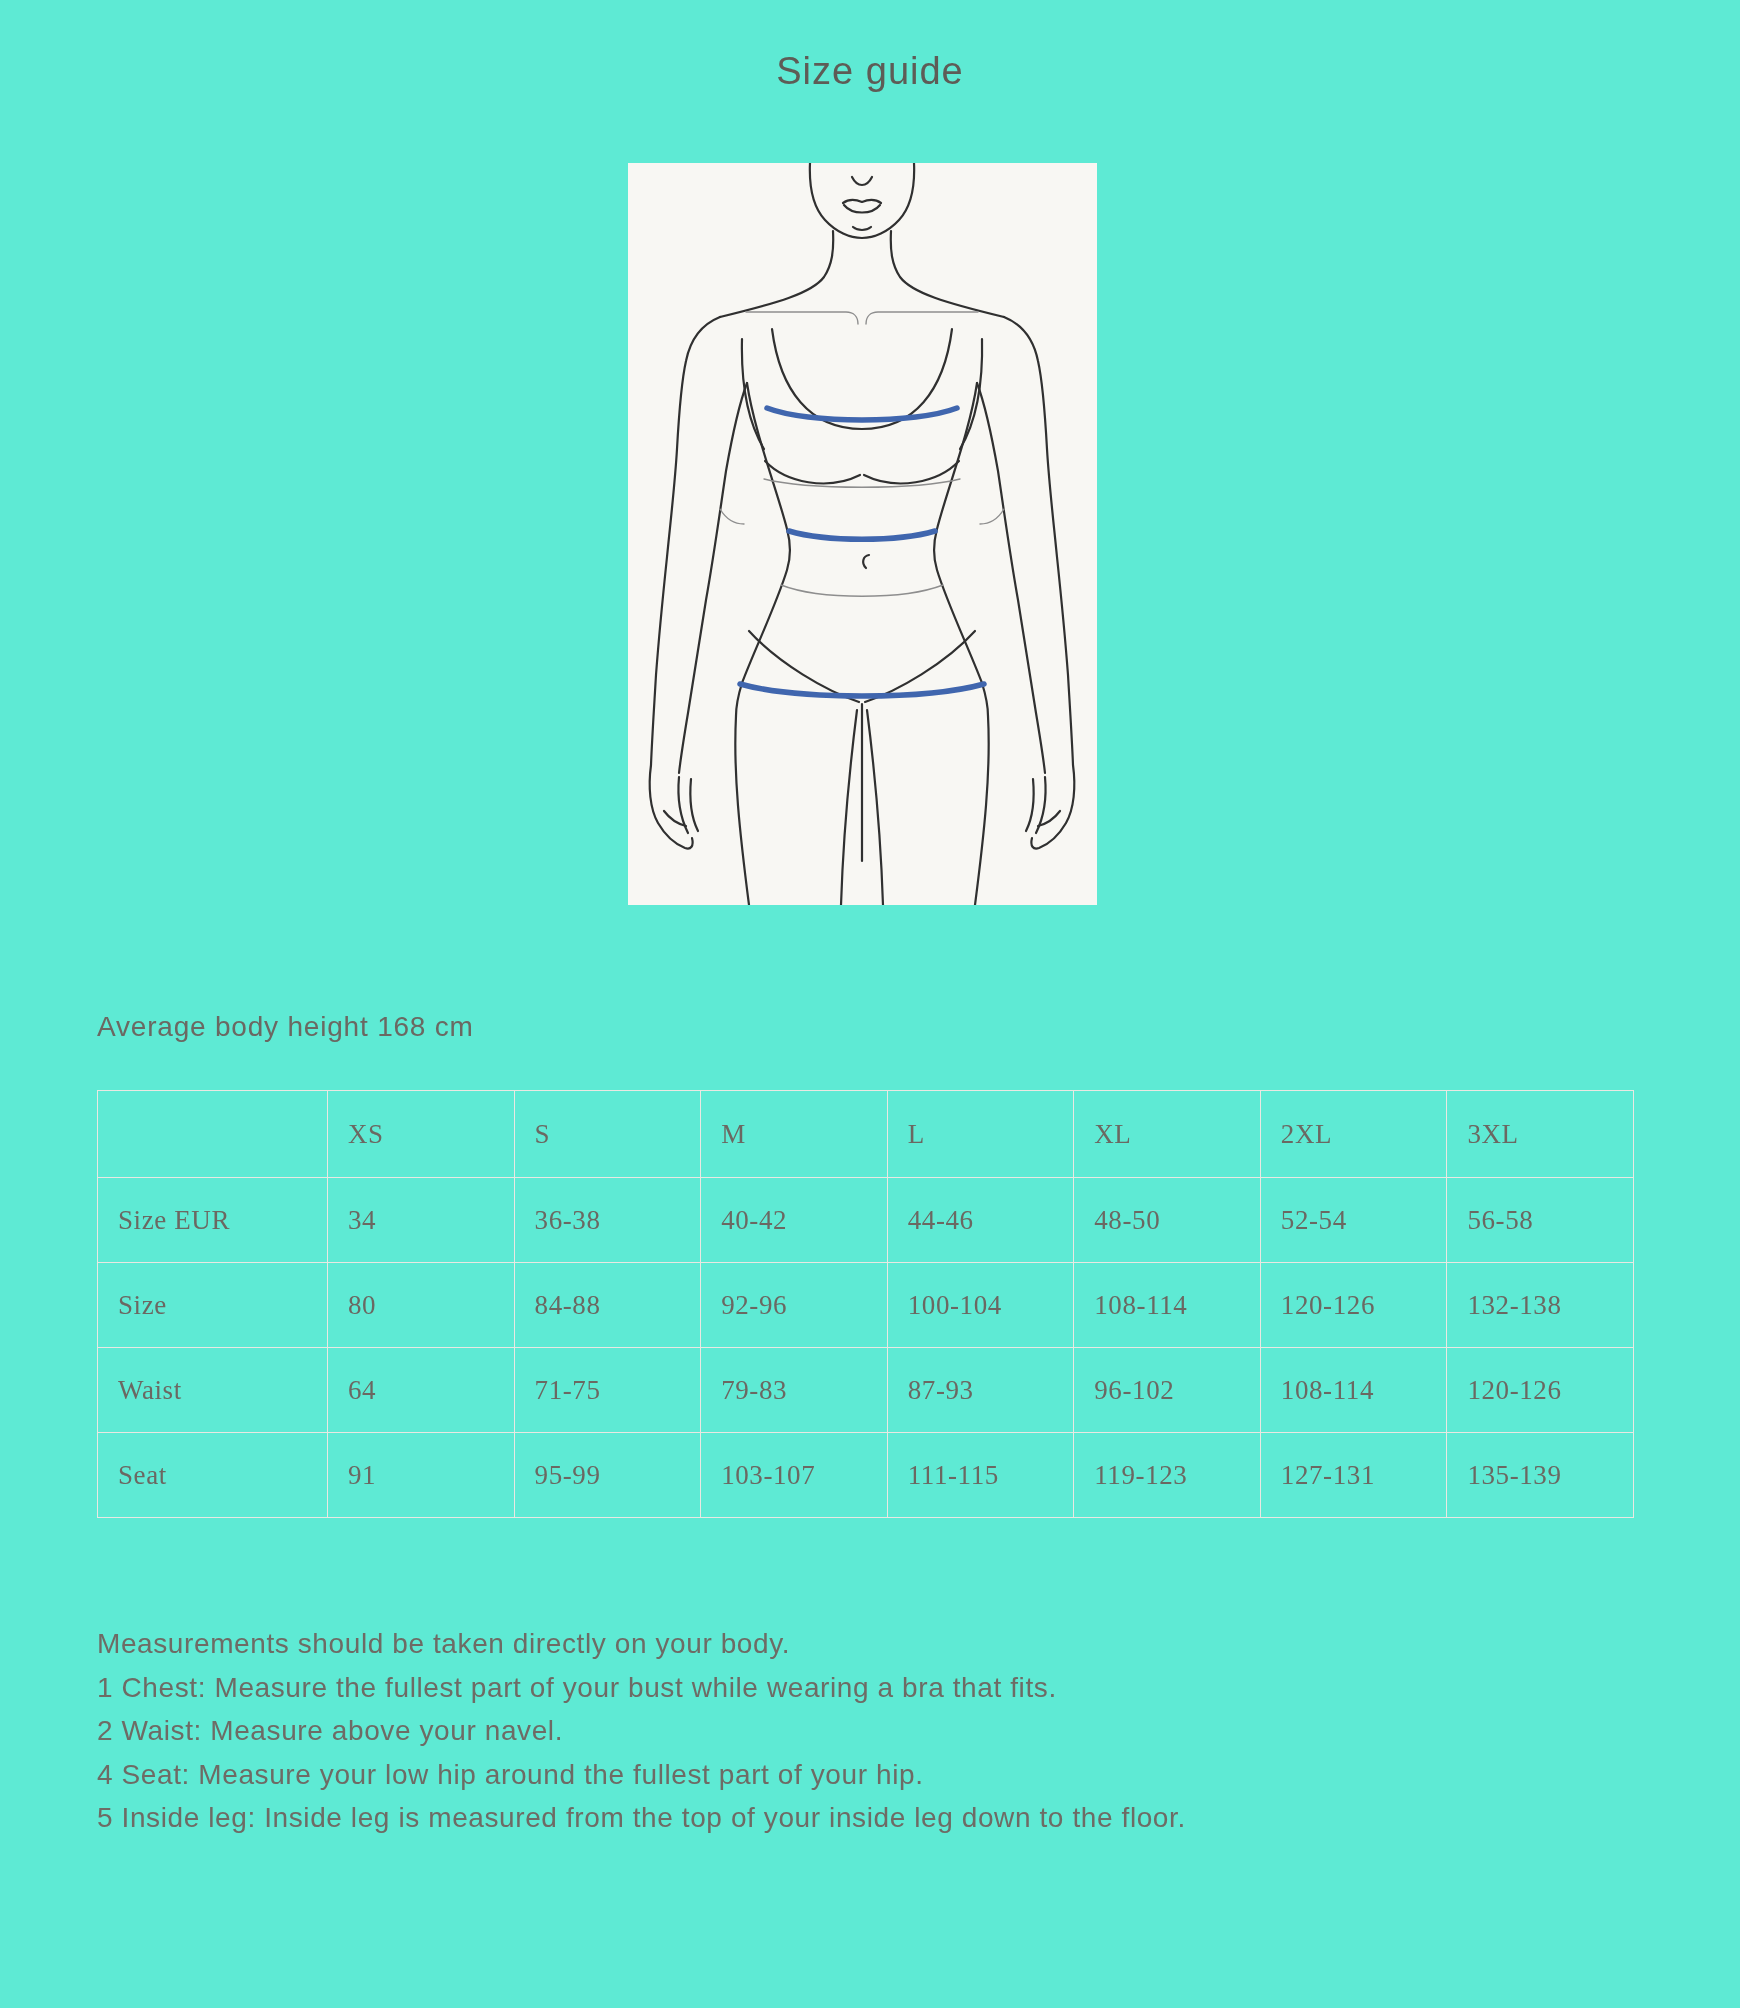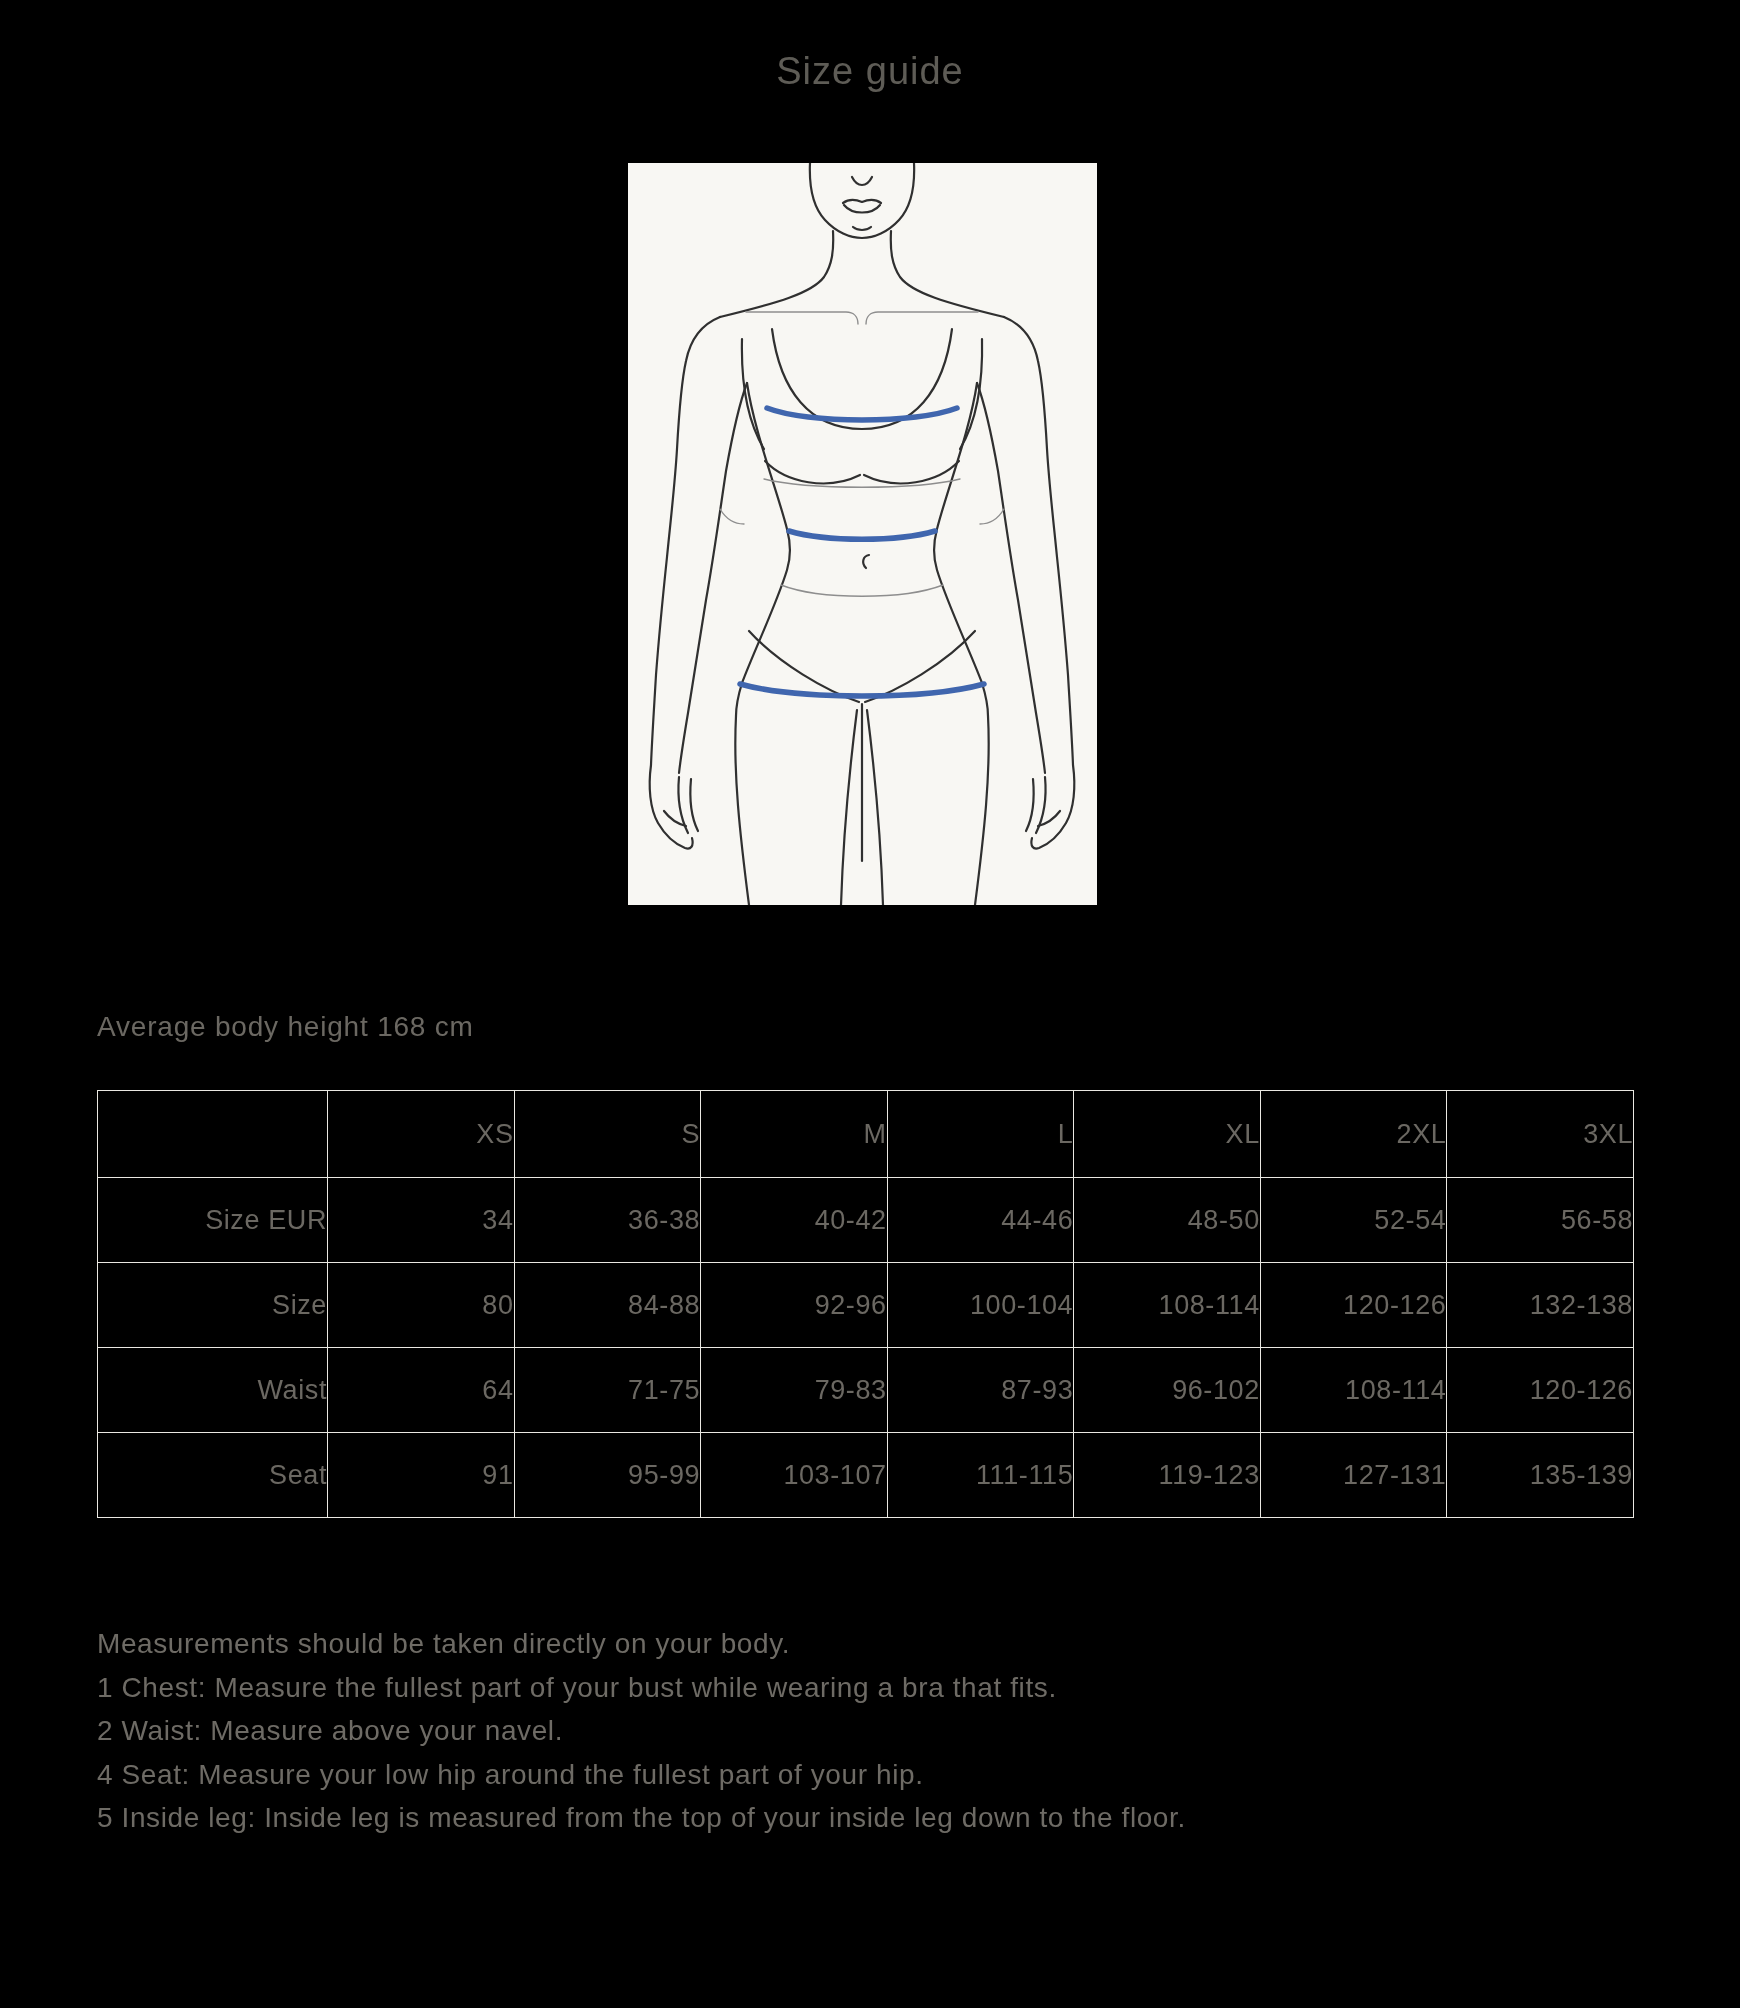--- a/index.html
+++ b/index.html
@@ -1,20 +1,20 @@
 <!DOCTYPE html>
 <html><head>
 <meta charset="utf-8">
 <style>
   * { margin:0; padding:0; box-sizing:border-box; }
   html,body { background:#f5f3ee; }
   .page {
     position:relative;
     width:1740px; height:2008px;
-    background:#000000;
+    background:#5eead4;
     font-family:"Liberation Sans", sans-serif;
     color:#6b6862;
     overflow:hidden;
   }
   .title {
     position:absolute; top:50px; left:0; right:0;
     text-align:center;
     font-size:38px; font-weight:400; letter-spacing:1px;
     color:#5e5c56;
   }
@@ -38,23 +38,24 @@
     position:absolute; left:97px; top:1090px;
     width:1537px;
     border-collapse:collapse;
     table-layout:fixed;
     font-size:27px; letter-spacing:0.6px;
     color:#6b6862;
   }
   table.size-table th, table.size-table td {
     border:1px solid #eae8e2;
     font-weight:400;
-    text-align:right;
+    text-align:left;
     vertical-align:middle;
     padding-left:20px;
+    font-family:Liberation Serif, serif;
   }
   table.size-table thead tr { height:87px; }
   table.size-table tbody tr { height:85px; }
   table.size-table col.label-col { width:230px; }
   .notes {
     position:absolute; left:97px; top:1622px;
     font-size:28px; line-height:43.6px; letter-spacing:0.6px;
     color:#6e6b65;
     white-space:nowrap;
   }

